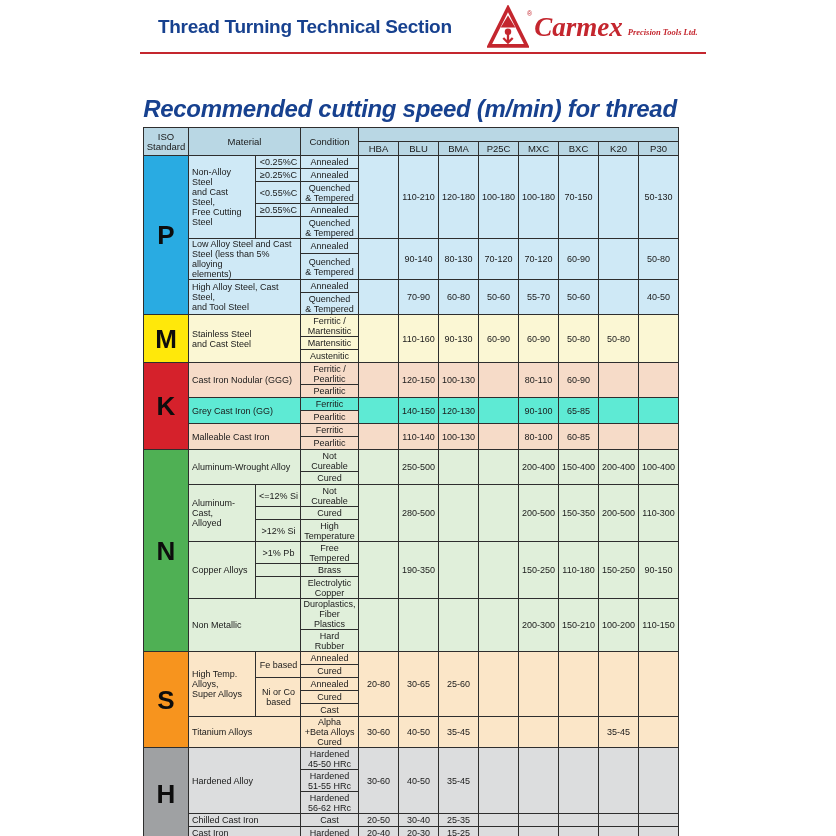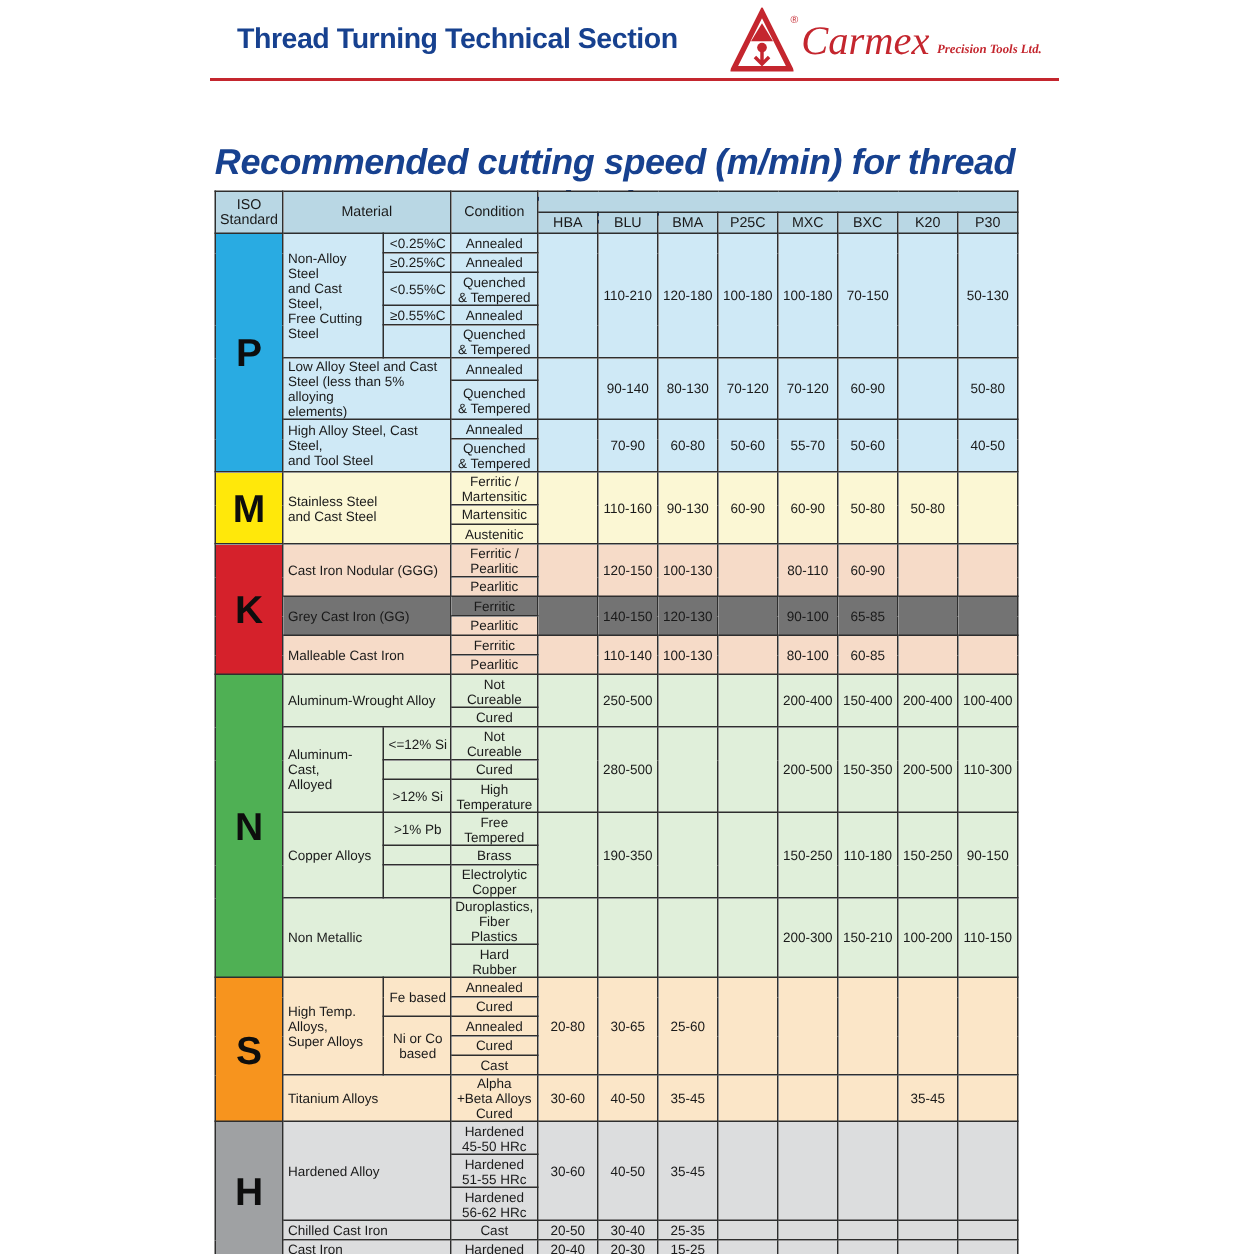--- a/index.html
+++ b/index.html
@@ -3,21 +3,21 @@
 <meta charset="utf-8">
 <style>
   html,body{margin:0;padding:0;background:#fff;}
   .page{position:relative;width:836px;height:836px;background:#ffffff;overflow:hidden;
         font-family:"Liberation Sans", sans-serif;color:#1a1a1a;}
   
   .doc-title{position:absolute;left:140px;top:16px;font-size:19px;font-weight:700;
              letter-spacing:-0.3px;color:var(--header-blue,#17418F);margin-left:18px;}
   .logo{position:absolute;left:487px;top:5px;display:flex;align-items:center;}
   .logo .reg{font-size:7px;color:var(--brand-red,#C4262E);vertical-align:top;position:relative;top:-14px;left:-2px;}
-  .brand-name{font-family:"Liberation Serif", serif;font-style:italic;font-weight:400;
+  .brand-name{font-family:"Liberation Serif", serif;font-style:italic;font-weight:700;
               font-size:27px;color:var(--brand-red,#C4262E);line-height:1;}
   .brand-tagline{font-family:"Liberation Serif", serif;font-style:italic;font-weight:700;
                  font-size:8.5px;color:var(--brand-red,#C4262E);margin-left:5px;margin-top:10px;}
   .red-rule{position:absolute;left:140px;top:52px;width:566px;height:2px;background:var(--brand-red,#C4262E);}
   
   .table-title{position:absolute;left:130px;top:95px;width:560px;text-align:center;
                font-size:24px;font-weight:700;font-style:italic;color:var(--header-blue,#17418F);
                letter-spacing:-0.3px;}
   
   .tbl-wrap{position:absolute;left:143px;top:127px;}
@@ -189,21 +189,21 @@
             <td rowspan="2" class="value-cell">100-130</td>
             <td rowspan="2" class="value-cell"></td>
             <td rowspan="2" class="value-cell">80-110</td>
             <td rowspan="2" class="value-cell">60-90</td>
             <td rowspan="2" class="value-cell"></td>
             <td rowspan="2" class="value-cell"></td>
           </tr>
           <tr style="background: rgb(246, 219, 200); height: 13px;">
             <td class="condition-cell">Pearlitic</td>
           </tr>
-          <tr style="background: #737373; height: 13px; margin-top: 44px;">
+          <tr style="background: #5eead4; height: 13px; margin-top: 44px;">
             <td rowspan="2" colspan="2" class="material-cell">Grey Cast Iron (GG)</td>
             <td class="condition-cell">Ferritic</td>
             <td rowspan="2" class="value-cell"></td>
             <td rowspan="2" class="value-cell">140-150</td>
             <td rowspan="2" class="value-cell">120-130</td>
             <td rowspan="2" class="value-cell"></td>
             <td rowspan="2" class="value-cell">90-100</td>
             <td rowspan="2" class="value-cell">65-85</td>
             <td rowspan="2" class="value-cell"></td>
             <td rowspan="2" class="value-cell"></td>

